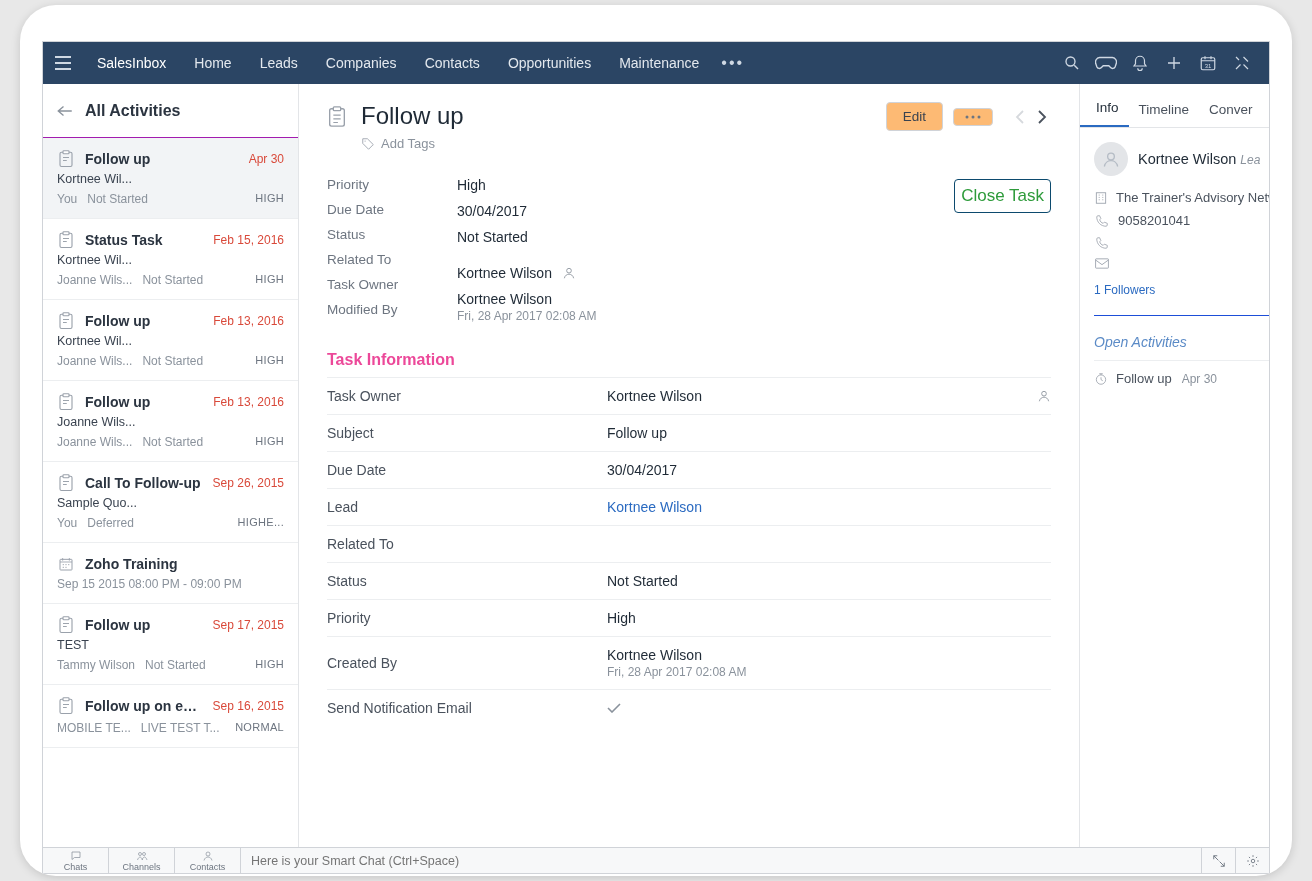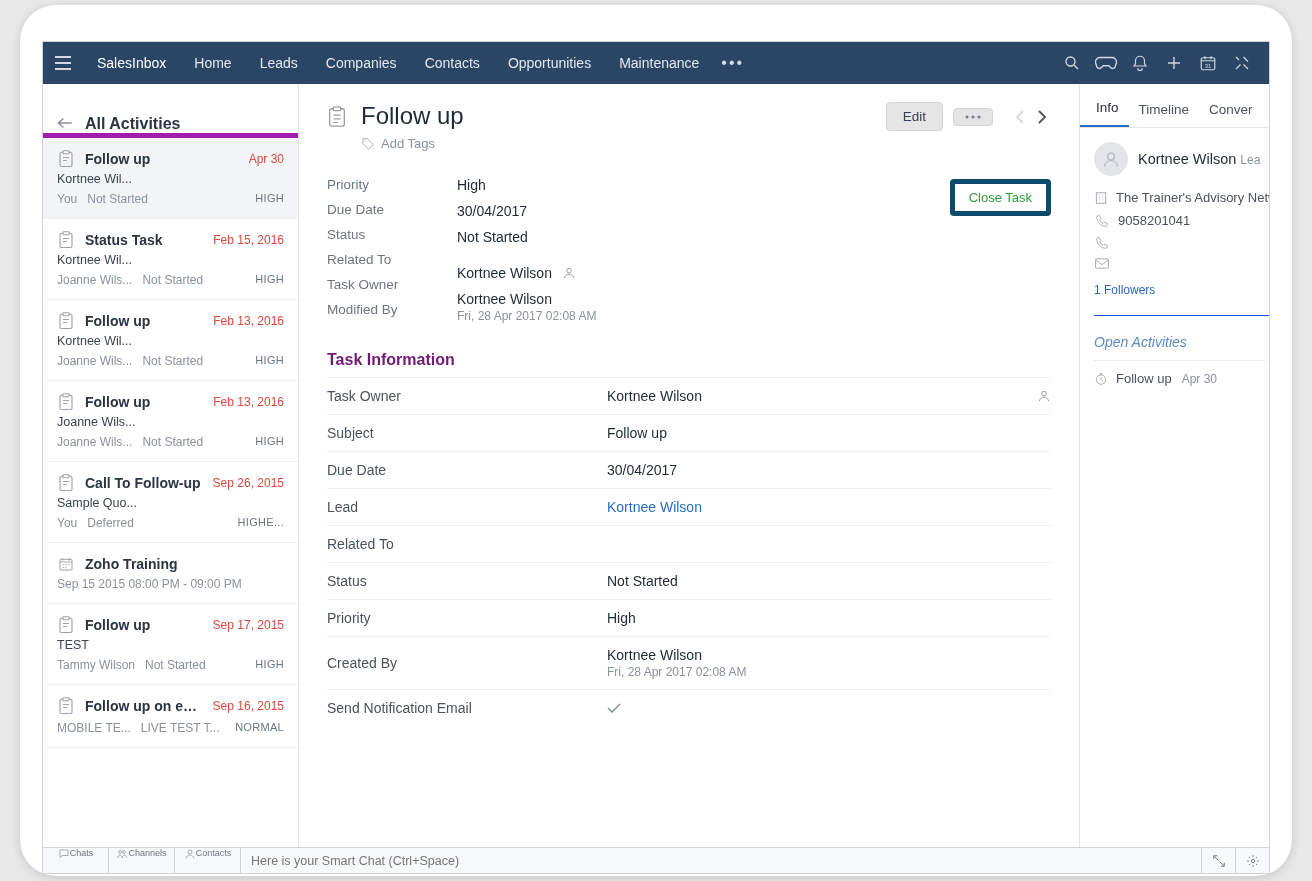--- a/index.html
+++ b/index.html
@@ -75,23 +75,23 @@
   .sidebar-left {
     width: 256px;
     border-right: 1px solid #e3e5e8;
     display: flex;
     flex-direction: column;
     overflow: hidden;
   }
   .sb-header {
     height: 54px;
     display: flex;
-    align-items: flex-end;
+    align-items: center;
     padding: 0 12px;
-    border-bottom: 5px solid #a21caf;
+    border-bottom: 1px solid #a21caf;
   }
   .sb-header .back-arrow {
     width: 20px; height: 20px; margin-right: 10px;
     display:inline-flex; align-items:center; justify-content:center;
     color: #8a929c; cursor:pointer;
   }
   .sb-header .title {
     font-size: 16px; font-weight: 600; color: #2b3440;
   }
   .activity-list { overflow-y: auto; flex: 1; }
@@ -124,39 +124,39 @@
     display:flex; align-items:flex-start; justify-content:space-between;
     margin-bottom: 26px;
   }
   .dh-left { display:flex; align-items:flex-start; gap:14px;}
   .dh-icon { color:#9aa1ab; margin-top:4px;}
   .dh-title-wrap { display:flex; flex-direction:column; gap:6px;}
   .dh-title { font-size:24px; color:#1f2a36; font-weight:400;}
   .dh-tags { display:flex; align-items:center; gap:6px; color:#8a929c; font-size:13px; cursor:pointer;}
   .dh-right { display:flex; align-items:center; gap:10px;}
   .btn {
-    background:#e5e5e5; border:1px solid #d0d3d8; border-radius:4px; padding:6px 16px;
+    background:#fdba74; border:1px solid #d0d3d8; border-radius:4px; padding:6px 16px;
     font-size:13.5px; color:#3a4350; cursor:pointer;
   }
   .btn.icon-btn { padding:6px 10px; display:inline-flex; align-items:center; justify-content:center;}
   .pager { display:flex; align-items:center; gap:4px; margin-left:8px; color:#9aa1ab;}
   .pager .pg { cursor:pointer; padding:4px;}
   .pager .pg.disabled { opacity:0.4; }
   .summary-block { display:flex; }
   .summary-labels { width:130px; display:flex; flex-direction:column; gap:10px; font-size:13.5px; color:#6d7580;}
   .summary-values { flex:1; display:flex; flex-direction:column; gap:10px; font-size:14px; color:#1f2a36; position:relative;}
   .summary-values .val-row { display:flex; align-items:center; gap:10px;}
   .close-task-btn {
     position:absolute; right:0; top:2px;
-    border:5px solid #0c4a6e; color:#2e9b3b; background:#fff;
-    padding:6px 14px; border-radius:4px; font-size:13px; cursor:pointer;
+    border:1px solid #0c4a6e; color:#2e9b3b; background:#fff;
+    padding:6px 6px; border-radius:4px; font-size:17px; cursor:pointer;
   }
   .mod-sub { font-size:12px; color:#8a929c; margin-top:2px;}
   .hide-details { margin-top:18px; color:#2a6ac1; font-size:12.5px; letter-spacing:0.5px; cursor:pointer; display:flex; align-items:center; gap:8px;}
-  .section-title { font-size:16px; font-weight:600; color:#701a75; margin-top:28px; margin-bottom:8px;}
+  .section-title { font-size:16px; font-weight:600; color:#ec4899; margin-top:28px; margin-bottom:8px;}
   .info-table { width:100%; }
   .info-row { display:flex; align-items:center; padding:10px 0; border-top:1px solid #eceef0; font-size:14px;}
   .info-row:first-child { border-top:1px solid #eceef0;}
   .info-row .ir-label { width:280px; color:#4a525d;}
   .info-row .ir-value { flex:1; color:#1f2a36; display:flex; align-items:center; gap:8px;}
   .info-row .ir-value.link { color:#2a6ac1; cursor:pointer;}
   .info-row .ir-value .sub { display:block; font-size:12px; color:#8a929c; margin-top:2px;}
   .info-row .ir-value .right-icon { margin-left:auto; color:#8a929c;}
   
   .sidebar-right {
@@ -167,35 +167,35 @@
     padding: 0;
   }
   .sr-tabs { display:flex; border-bottom:1px solid #e3e5e8; height:44px; align-items:flex-end; }
   .sr-tab { font-size:13.5px; color:#4a525d; padding:10px 10px 10px 10px; cursor:pointer; white-space:nowrap;}
   .sr-tab:first-child { padding-left:16px;}
   .sr-tab.active { color:#1f2a36; border-bottom:2px solid #2a6ac1; font-weight:500;}
   .sr-body { padding:14px 0 0 14px; overflow:hidden;}
   .contact-head { display:flex; align-items:center; gap:10px; margin-bottom:14px;}
   .avatar { width:34px; height:34px; border-radius:50%; background:#e3e5e8; display:inline-flex; align-items:center; justify-content:center; color:#9aa1ab;}
   .contact-name { font-size:14.5px; color:#1f2a36; font-weight:500; white-space:nowrap;}
-  .contact-role { font-size:12px; color:#8a929c; margin-left:4px;}
+  .contact-role { font-size:12px; color:#8a929c; font-style:italic; margin-left:4px;}
   .contact-fields { display:flex; flex-direction:column; gap:8px; font-size:13px; color:#4a525d; margin-bottom:14px;}
   .contact-fields .cf { display:flex; align-items:center; gap:8px; white-space:nowrap; overflow:hidden;}
   .cf .cf-icon { width:16px; color:#9aa1ab; display:inline-flex; align-items:center; justify-content:center;}
   .followers { font-size:12px; color:#2a6ac1; margin-bottom:18px; margin-top:4px;}
   .sr-section-title { font-size:14px; font-style:italic; color:#5a8ac6; margin-bottom:10px; border-top:1px solid #1d4ed8; padding-top:18px;}
   .open-act { display:flex; align-items:center; gap:8px; font-size:13px; color:#4a525d; border-top:1px solid #eceef0; padding-top:10px;}
   .open-act .oa-date { color:#8a929c; font-size:12px; margin-left:2px;}
   
   .footer {
     height:26px; border-top:1px solid #d0d3d8; background:#f7f8f9;
     display:flex; align-items:stretch; font-size:11px; color:#6d7580;
     flex-shrink:0;
   }
-  .footer .f-tab { width:66px; display:flex; flex-direction:row; justify-content:center; border-right:1px solid #d0d3d8; cursor:pointer; font-size:9px; gap:0;}
+  .footer .f-tab { width:66px; display:flex; flex-direction:column; align-items:center; justify-content:center; border-right:1px solid #d0d3d8; cursor:pointer; font-size:9px; gap:0;}
   .footer .f-tab svg { width:12px; height:12px; }
   .footer .f-input { flex:1; border:none; background:transparent; padding:0 10px; font-size:12.5px; outline:none; color:#6d28d9;}
   .footer .f-right { display:flex; align-items:center;}
   .footer .f-right .f-icon { width:34px; display:flex; align-items:center; justify-content:center; border-left:1px solid #d0d3d8; cursor:pointer; height:100%;}
   svg { display:block; }
 </style>
 </head>
 <body>
 
 <div class="device-frame">

